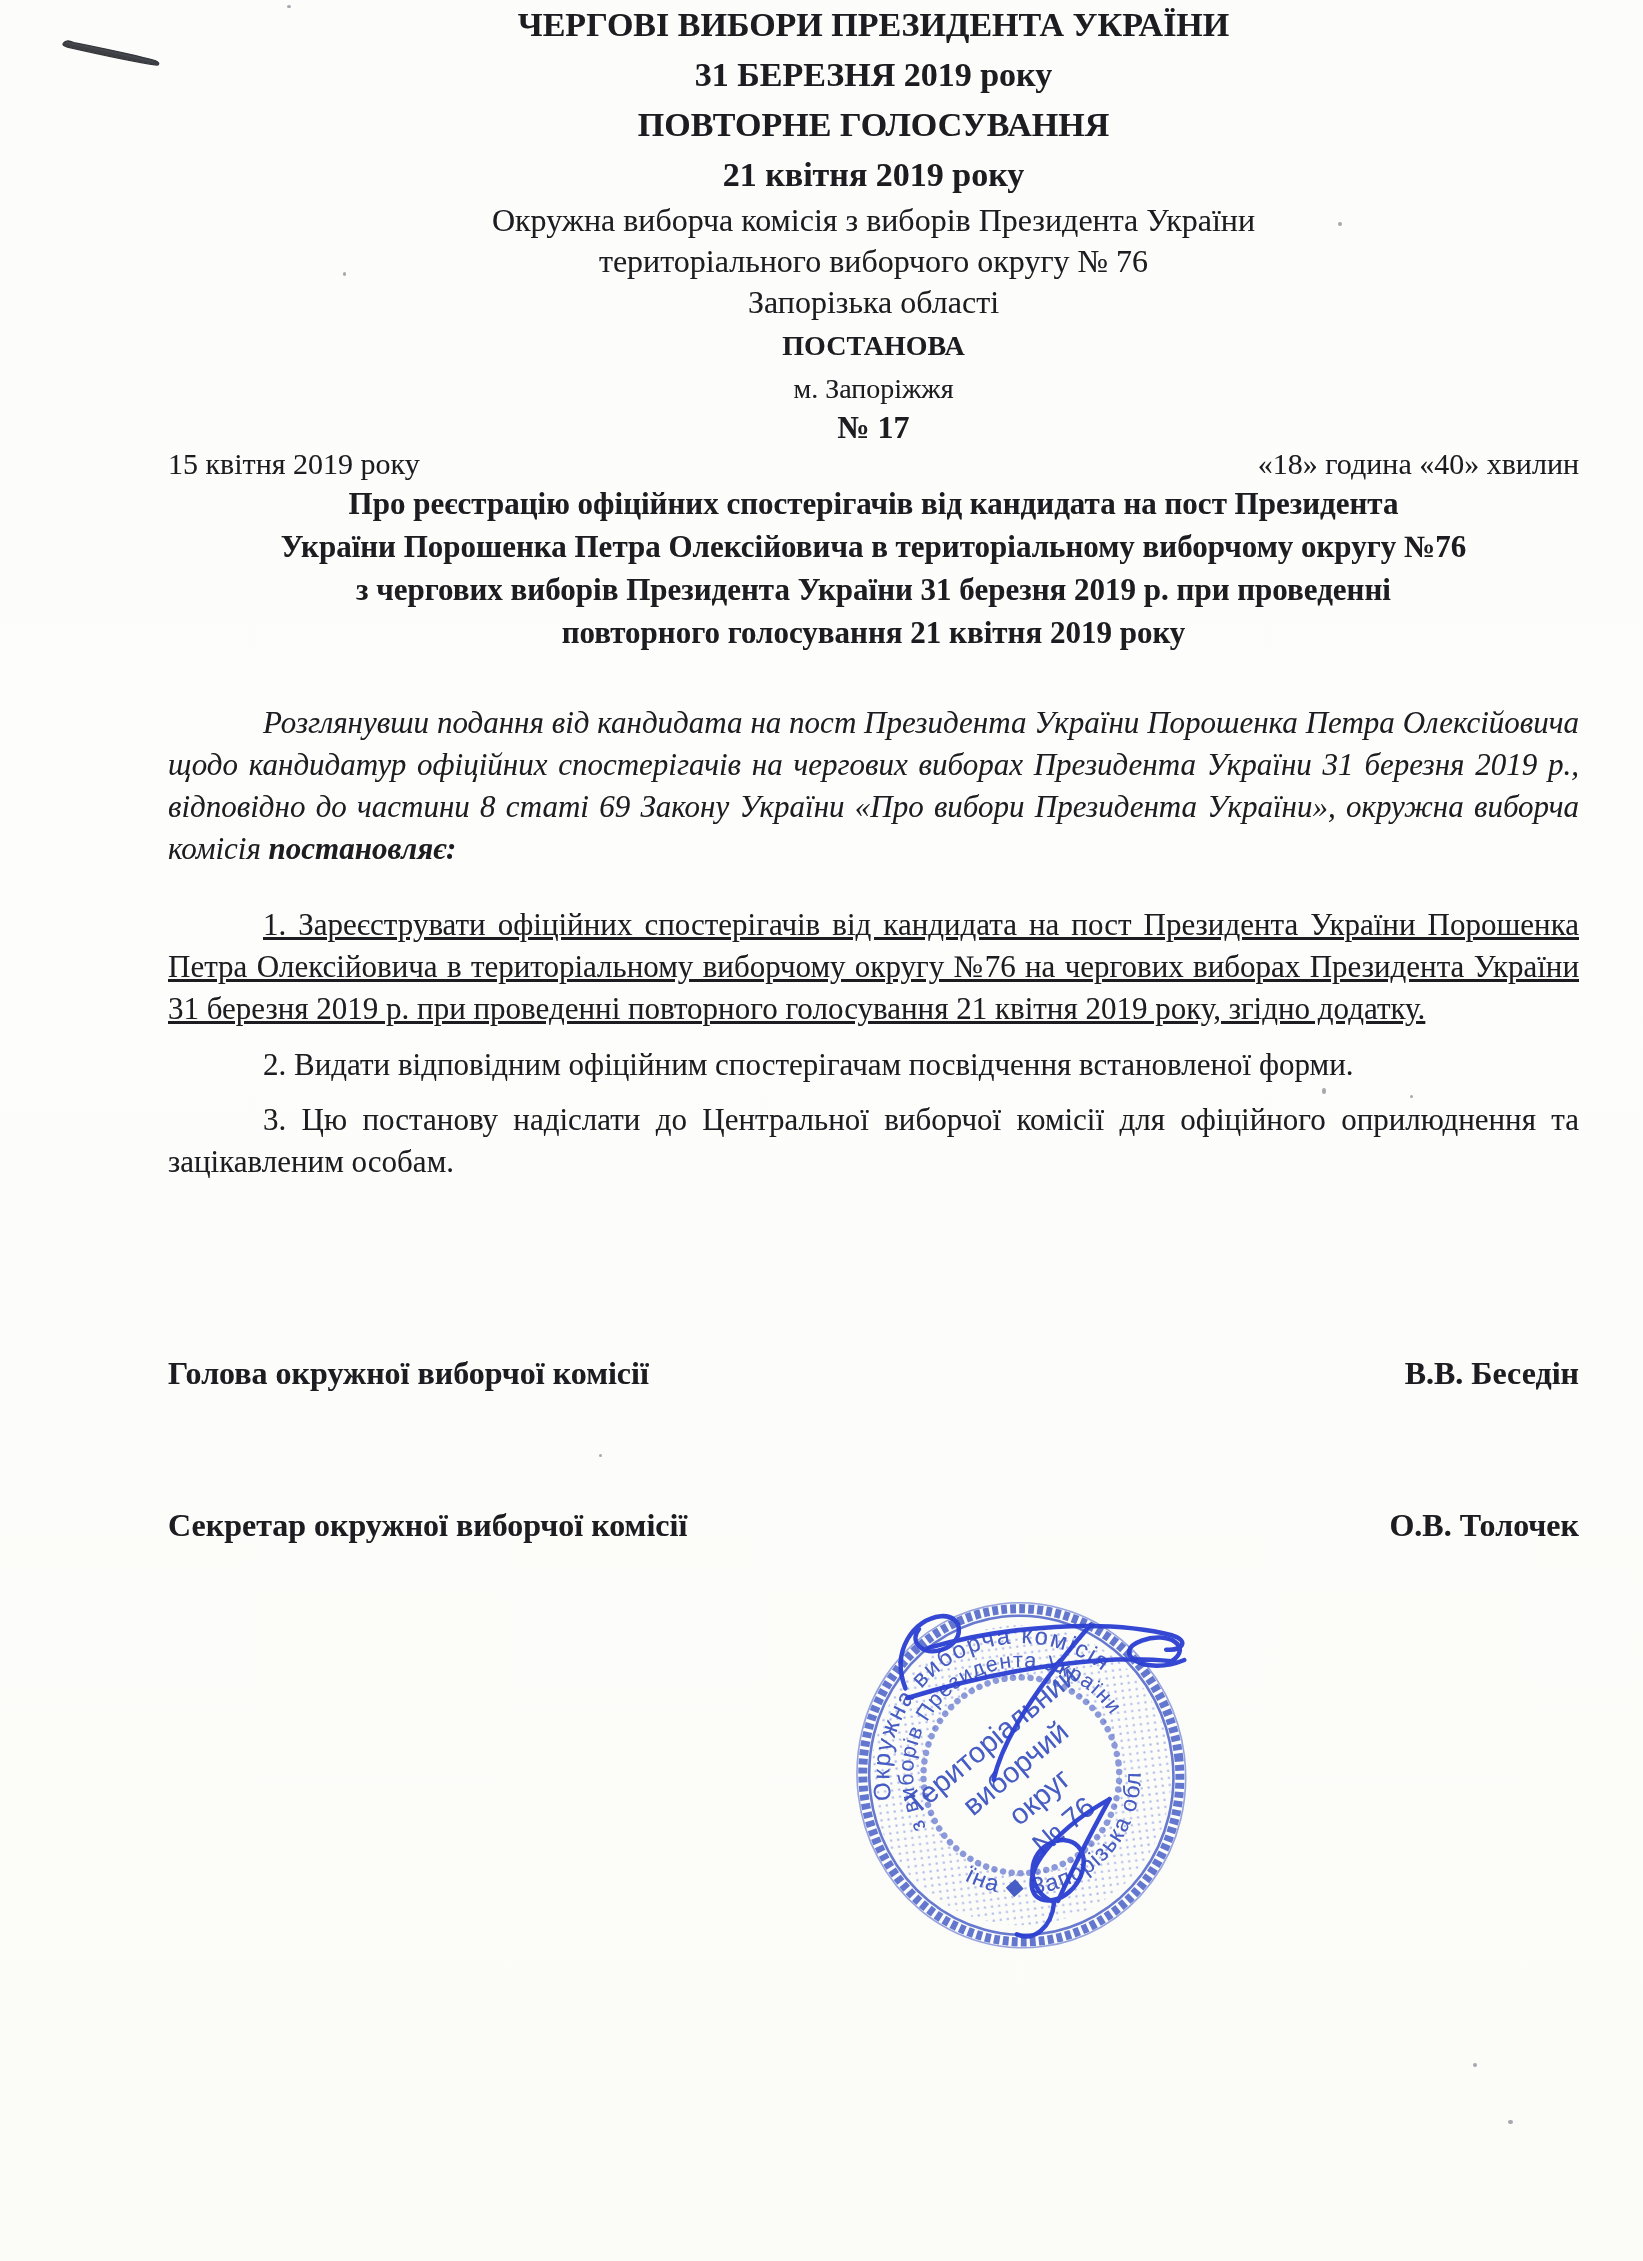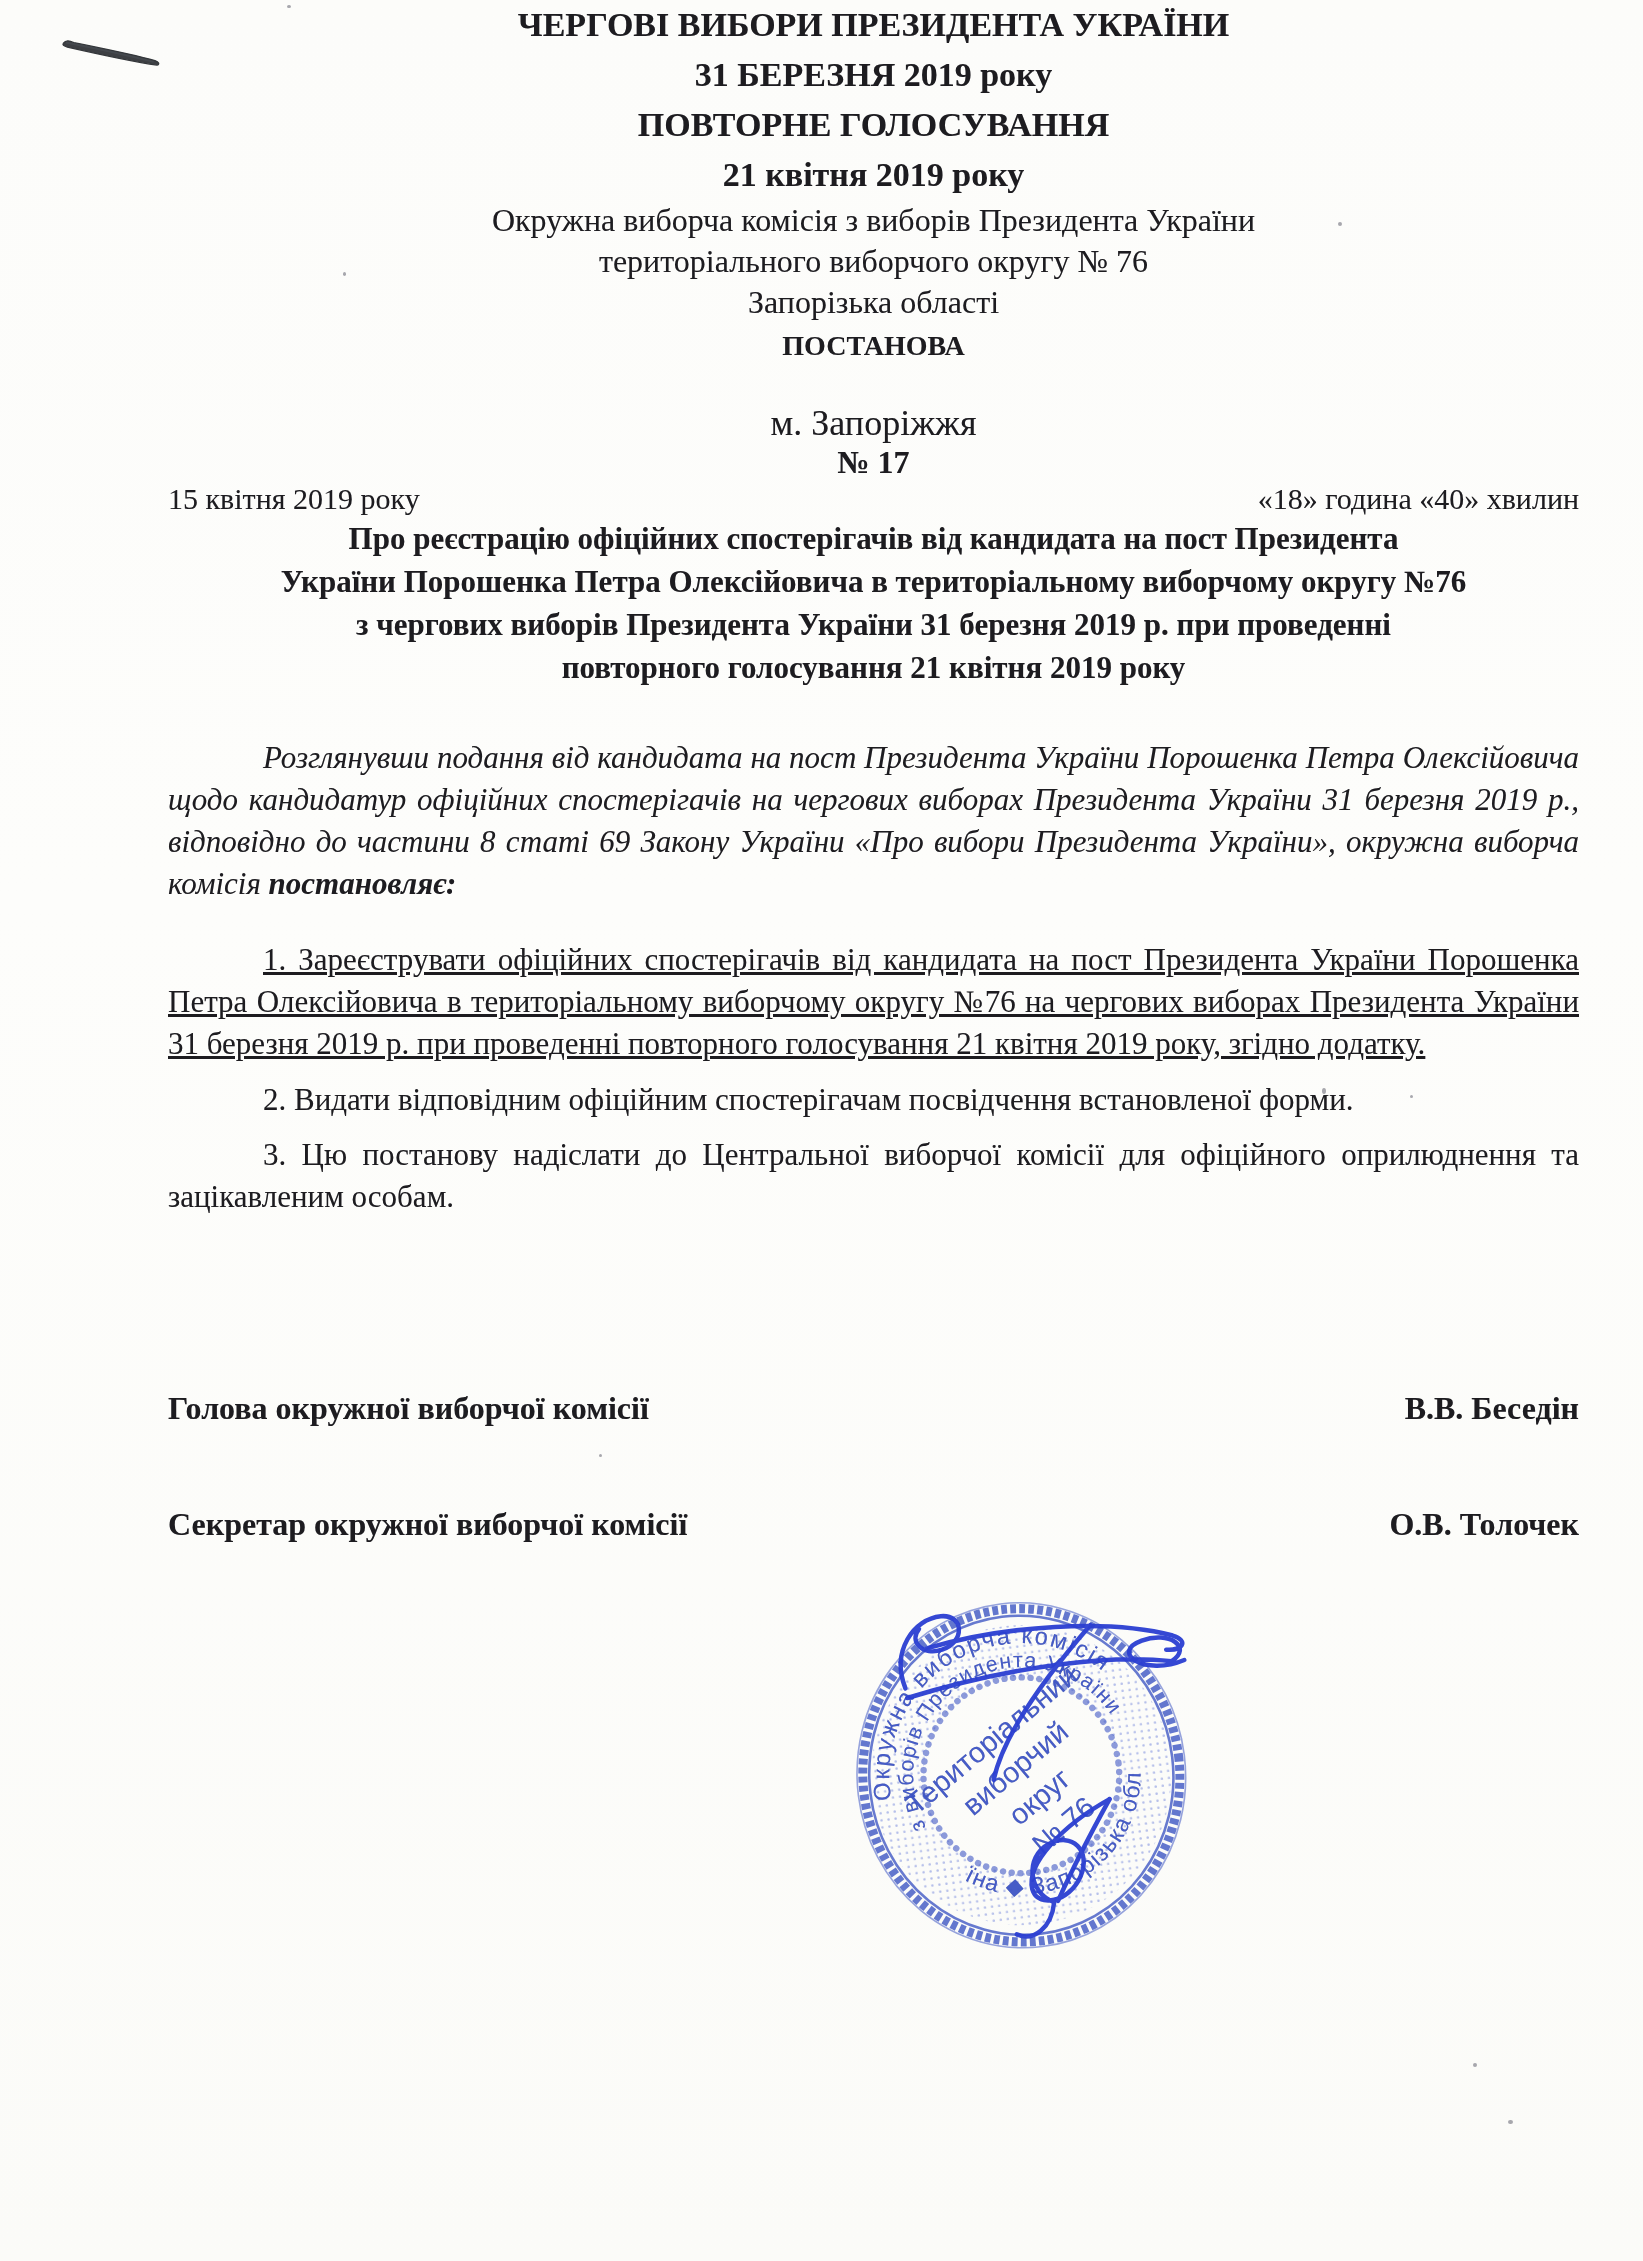--- a/index.html
+++ b/index.html
@@ -14,32 +14,32 @@
   }
   .content{position:absolute;left:168px;top:0;width:1411px;}
   .content > div, .content > p{margin:0;}
   .center{text-align:center;}
   .hdr{font-weight:bold;font-size:34px;line-height:50px;}
   .hdr-g1{margin-top:77px;}
   .hdr-g2{margin-top:43px;}
   .commission{margin-top:26px;font-size:32px;line-height:41px;}
   .resolution{margin-top:37px;}
   .resolution .doc-type{font-weight:bold;font-size:28px;line-height:45px;}
-  .resolution .city{font-size:36px;line-height:41px;margin-top:35px;}
+  .resolution .city{font-size:28px;line-height:41px;}
   .doc-number{margin-top:23px;font-weight:bold;font-size:32px;line-height:36px;}
   .date-row{margin-top:7.7px;display:flex;justify-content:space-between;font-size:30px;line-height:37px;}
   .doc-title{margin-top:44px;font-weight:bold;font-size:31px;line-height:43px;text-align:center;}
   .para{font-size:31px;line-height:42px;text-align:justify;text-indent:95px;}
   .para.intro{margin-top:48px;font-style:italic;}
   .para.item-1{margin-top:34px;text-decoration:underline;}
   .para.item-2{margin-top:14px;}
   .para.item-3{margin-top:13px;}
   .sig-row{display:flex;justify-content:space-between;font-weight:bold;font-size:32px;line-height:40px;}
   .sig-row.first{margin-top:170px;}
-  .sig-row.second{margin-top:76px;}
+  .sig-row.second{margin-top:112px;}
   .pen-mark{position:absolute;left:57px;top:34px;width:116px;height:39px;}
   .stamp-wrap{position:absolute;left:831px;top:1566px;width:400px;height:425px;}
   .speck{position:absolute;border-radius:50%;background:rgba(65,65,80,.45);}
 </style>
 </head>
 <body>
 
 <div class="page">
 
   <svg class="pen-mark" viewBox="0 0 180 60">

